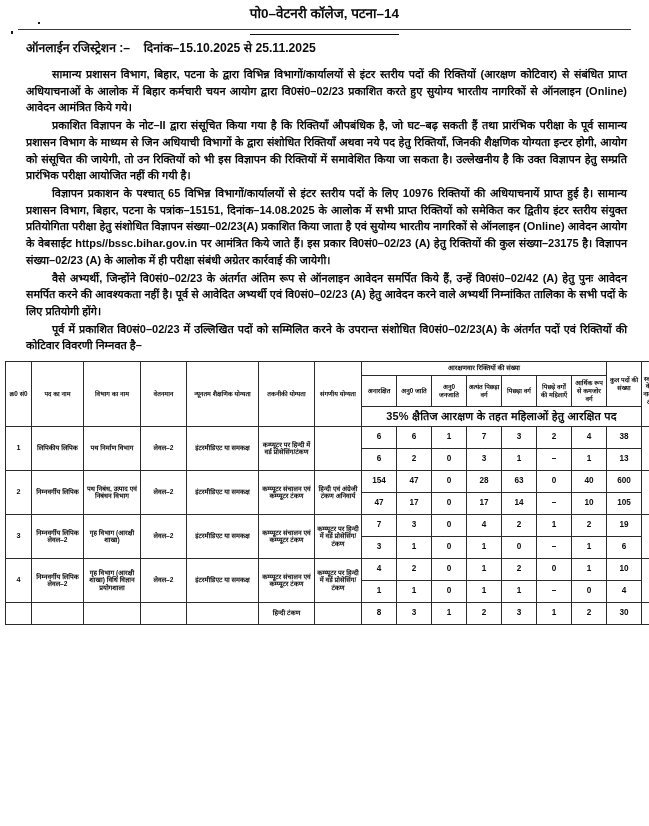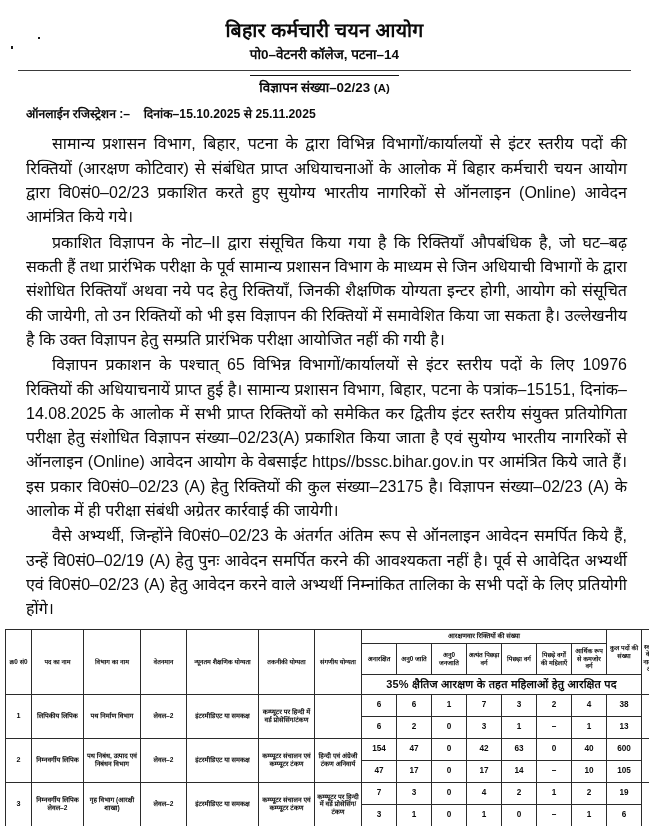--- a/index.html
+++ b/index.html
@@ -35,21 +35,21 @@
   .advno{
     text-align:center;font-size:13.4px;font-weight:700;margin-top:7px;
   }
   .advno .paren{font-size:11.4px;}
 
   
   .body{margin:9px 22px 0 26px;}
   .reg-line{font-size:12.2px;font-weight:700;margin-bottom:10px;}
   .reg-line .dates{font-weight:700;}
   p.para{
-    font-size:16px;font-weight:400;line-height:1.52;
+    font-size:11px;font-weight:700;line-height:1.52;
     text-align:justify;text-justify:inter-word;
     margin:0 0 1px;text-indent:26px;
   }
   p.para.tight{line-height:1.5;}
 
   
   .tbl-wrap{margin:7px 4px 8px 5px;}
   table.vac{
     border-collapse:collapse;width:640px;table-layout:fixed;
     font-size:6.4px;font-weight:700;
@@ -67,36 +67,35 @@
   td.txt{font-size:6.6px;}
 </style>
 </head>
 <body>
 
 <div class="page">
 
   <span class="speck a"></span>
   <span class="speck b"></span>
 
-  <div class="org-title">बिहार कर्मचारी चयन आयोग</div>
   <div class="org-sub"><span>पो0–वेटनरी कॉलेज, पटना–14</span></div>
   <div class="rule"></div>
-  <div class="advno"><span>विज्ञापन संख्या–02/23</span> <span class="paren">(A)</span></div>
 
   <div class="body">
     <div class="reg-line">
       <span>ऑनलाईन रजिस्ट्रेशन :–</span>
       &nbsp;&nbsp;
       <span class="dates">दिनांक–15.10.2025 से 25.11.2025</span>
     </div>
 
     <p class="para">सामान्य प्रशासन विभाग, बिहार, पटना के द्वारा विभिन्न विभागों/कार्यालयों से इंटर स्तरीय पदों की रिक्तियों (आरक्षण कोटिवार) से संबंधित प्राप्त अधियाचनाओं के आलोक में बिहार कर्मचारी चयन आयोग द्वारा वि0सं0–02/23 प्रकाशित करते हुए सुयोग्य भारतीय नागरिकों से ऑनलाइन (Online) आवेदन आमंत्रित किये गये।</p>
     <p class="para">प्रकाशित विज्ञापन के नोट–II द्वारा संसूचित किया गया है कि रिक्तियाँ औपबंधिक है, जो घट–बढ़ सकती हैं तथा प्रारंभिक परीक्षा के पूर्व सामान्य प्रशासन विभाग के माध्यम से जिन अधियाची विभागों के द्वारा संशोधित रिक्तियाँ अथवा नये पद हेतु रिक्तियाँ, जिनकी शैक्षणिक योग्यता इन्टर होगी, आयोग को संसूचित की जायेगी, तो उन रिक्तियों को भी इस विज्ञापन की रिक्तियों में समावेशित किया जा सकता है। उल्लेखनीय है कि उक्त विज्ञापन हेतु सम्प्रति प्रारंभिक परीक्षा आयोजित नहीं की गयी है।</p>
     <p class="para">विज्ञापन प्रकाशन के पश्चात् 65 विभिन्न विभागों/कार्यालयों से इंटर स्तरीय पदों के लिए 10976 रिक्तियों की अधियाचनायें प्राप्त हुई है। सामान्य प्रशासन विभाग, बिहार, पटना के पत्रांक–15151, दिनांक–14.08.2025 के आलोक में सभी प्राप्त रिक्तियों को समेकित कर द्वितीय इंटर स्तरीय संयुक्त प्रतियोगिता परीक्षा हेतु संशोधित विज्ञापन संख्या–02/23(A) प्रकाशित किया जाता है एवं सुयोग्य भारतीय नागरिकों से ऑनलाइन (Online) आवेदन आयोग के वेबसाईट https//bssc.bihar.gov.in पर आमंत्रित किये जाते हैं। इस प्रकार वि0सं0–02/23 (A) हेतु रिक्तियों की कुल संख्या–23175 है। विज्ञापन संख्या–02/23 (A) के आलोक में ही परीक्षा संबंधी अग्रेतर कार्रवाई की जायेगी।</p>
-    <p class="para">वैसे अभ्यर्थी, जिन्होंने वि0सं0–02/23 के अंतर्गत अंतिम रूप से ऑनलाइन आवेदन समर्पित किये हैं, उन्हें वि0सं0–02/19 (A) हेतु पुनः आवेदन समर्पित करने की आवश्यकता नहीं है। पूर्व से आवेदित अभ्यर्थी एवं वि0सं0–02/23 (A) हेतु आवेदन करने वाले अभ्यर्थी निम्नांकित तालिका के सभी पदों के लिए प्रतियोगी होंगे।</p>
+    <p class="para">वैसे अभ्यर्थी, जिन्होंने वि0सं0–02/23 के अंतर्गत अंतिम रूप से ऑनलाइन आवेदन समर्पित किये हैं, उन्हें वि0सं0–02/42 (A) हेतु पुनः आवेदन समर्पित करने की आवश्यकता नहीं है। पूर्व से आवेदित अभ्यर्थी एवं वि0सं0–02/23 (A) हेतु आवेदन करने वाले अभ्यर्थी निम्नांकित तालिका के सभी पदों के लिए प्रतियोगी होंगे।</p>
+    <p class="para tight">पूर्व में प्रकाशित वि0सं0–02/23 में उल्लिखित पदों को सम्मिलित करने के उपरान्त संशोधित वि0सं0–02/23(A) के अंतर्गत पदों एवं रिक्तियों की कोटिवार विवरणी निम्नवत है–</p>
   </div>
 
   <div class="tbl-wrap">
     <table class="vac">
       <colgroup>
         <col style="width:26px">
           <col style="width:52px">
           <col style="width:57px">
         <col style="width:46px">
           <col style="width:72px">
@@ -172,21 +171,21 @@
             <td class="sno" rowspan="2">2</td>
             <td class="txt" rowspan="2">निम्नवर्गीय लिपिक</td>
             <td class="txt" rowspan="2">पथ निबंध, उत्पाद एवं निबंधन विभाग</td>
             <td class="txt" rowspan="2">लेवल–2</td>
             <td class="txt" rowspan="2">इंटरमीडिएट या समकक्ष</td>
             <td class="txt" rowspan="2">कम्प्यूटर संचालन एवं कम्प्यूटर टंकण</td>
             <td class="txt" rowspan="2">हिन्दी एवं अंग्रेजी टंकण अनिवार्य</td>
             <td class="num">154</td>
             <td class="num">47</td>
             <td class="num">0</td>
-            <td class="num">42</td>
+            <td class="num">28</td>
             <td class="num">63</td>
             <td class="num">0</td>
             <td class="num">40</td>
             <td class="num">600</td>
             <td class="num" rowspan="2">6</td>
           </tr>
           <tr>
             <td class="num">47</td>
             <td class="num">17</td>
             <td class="num">0</td>

